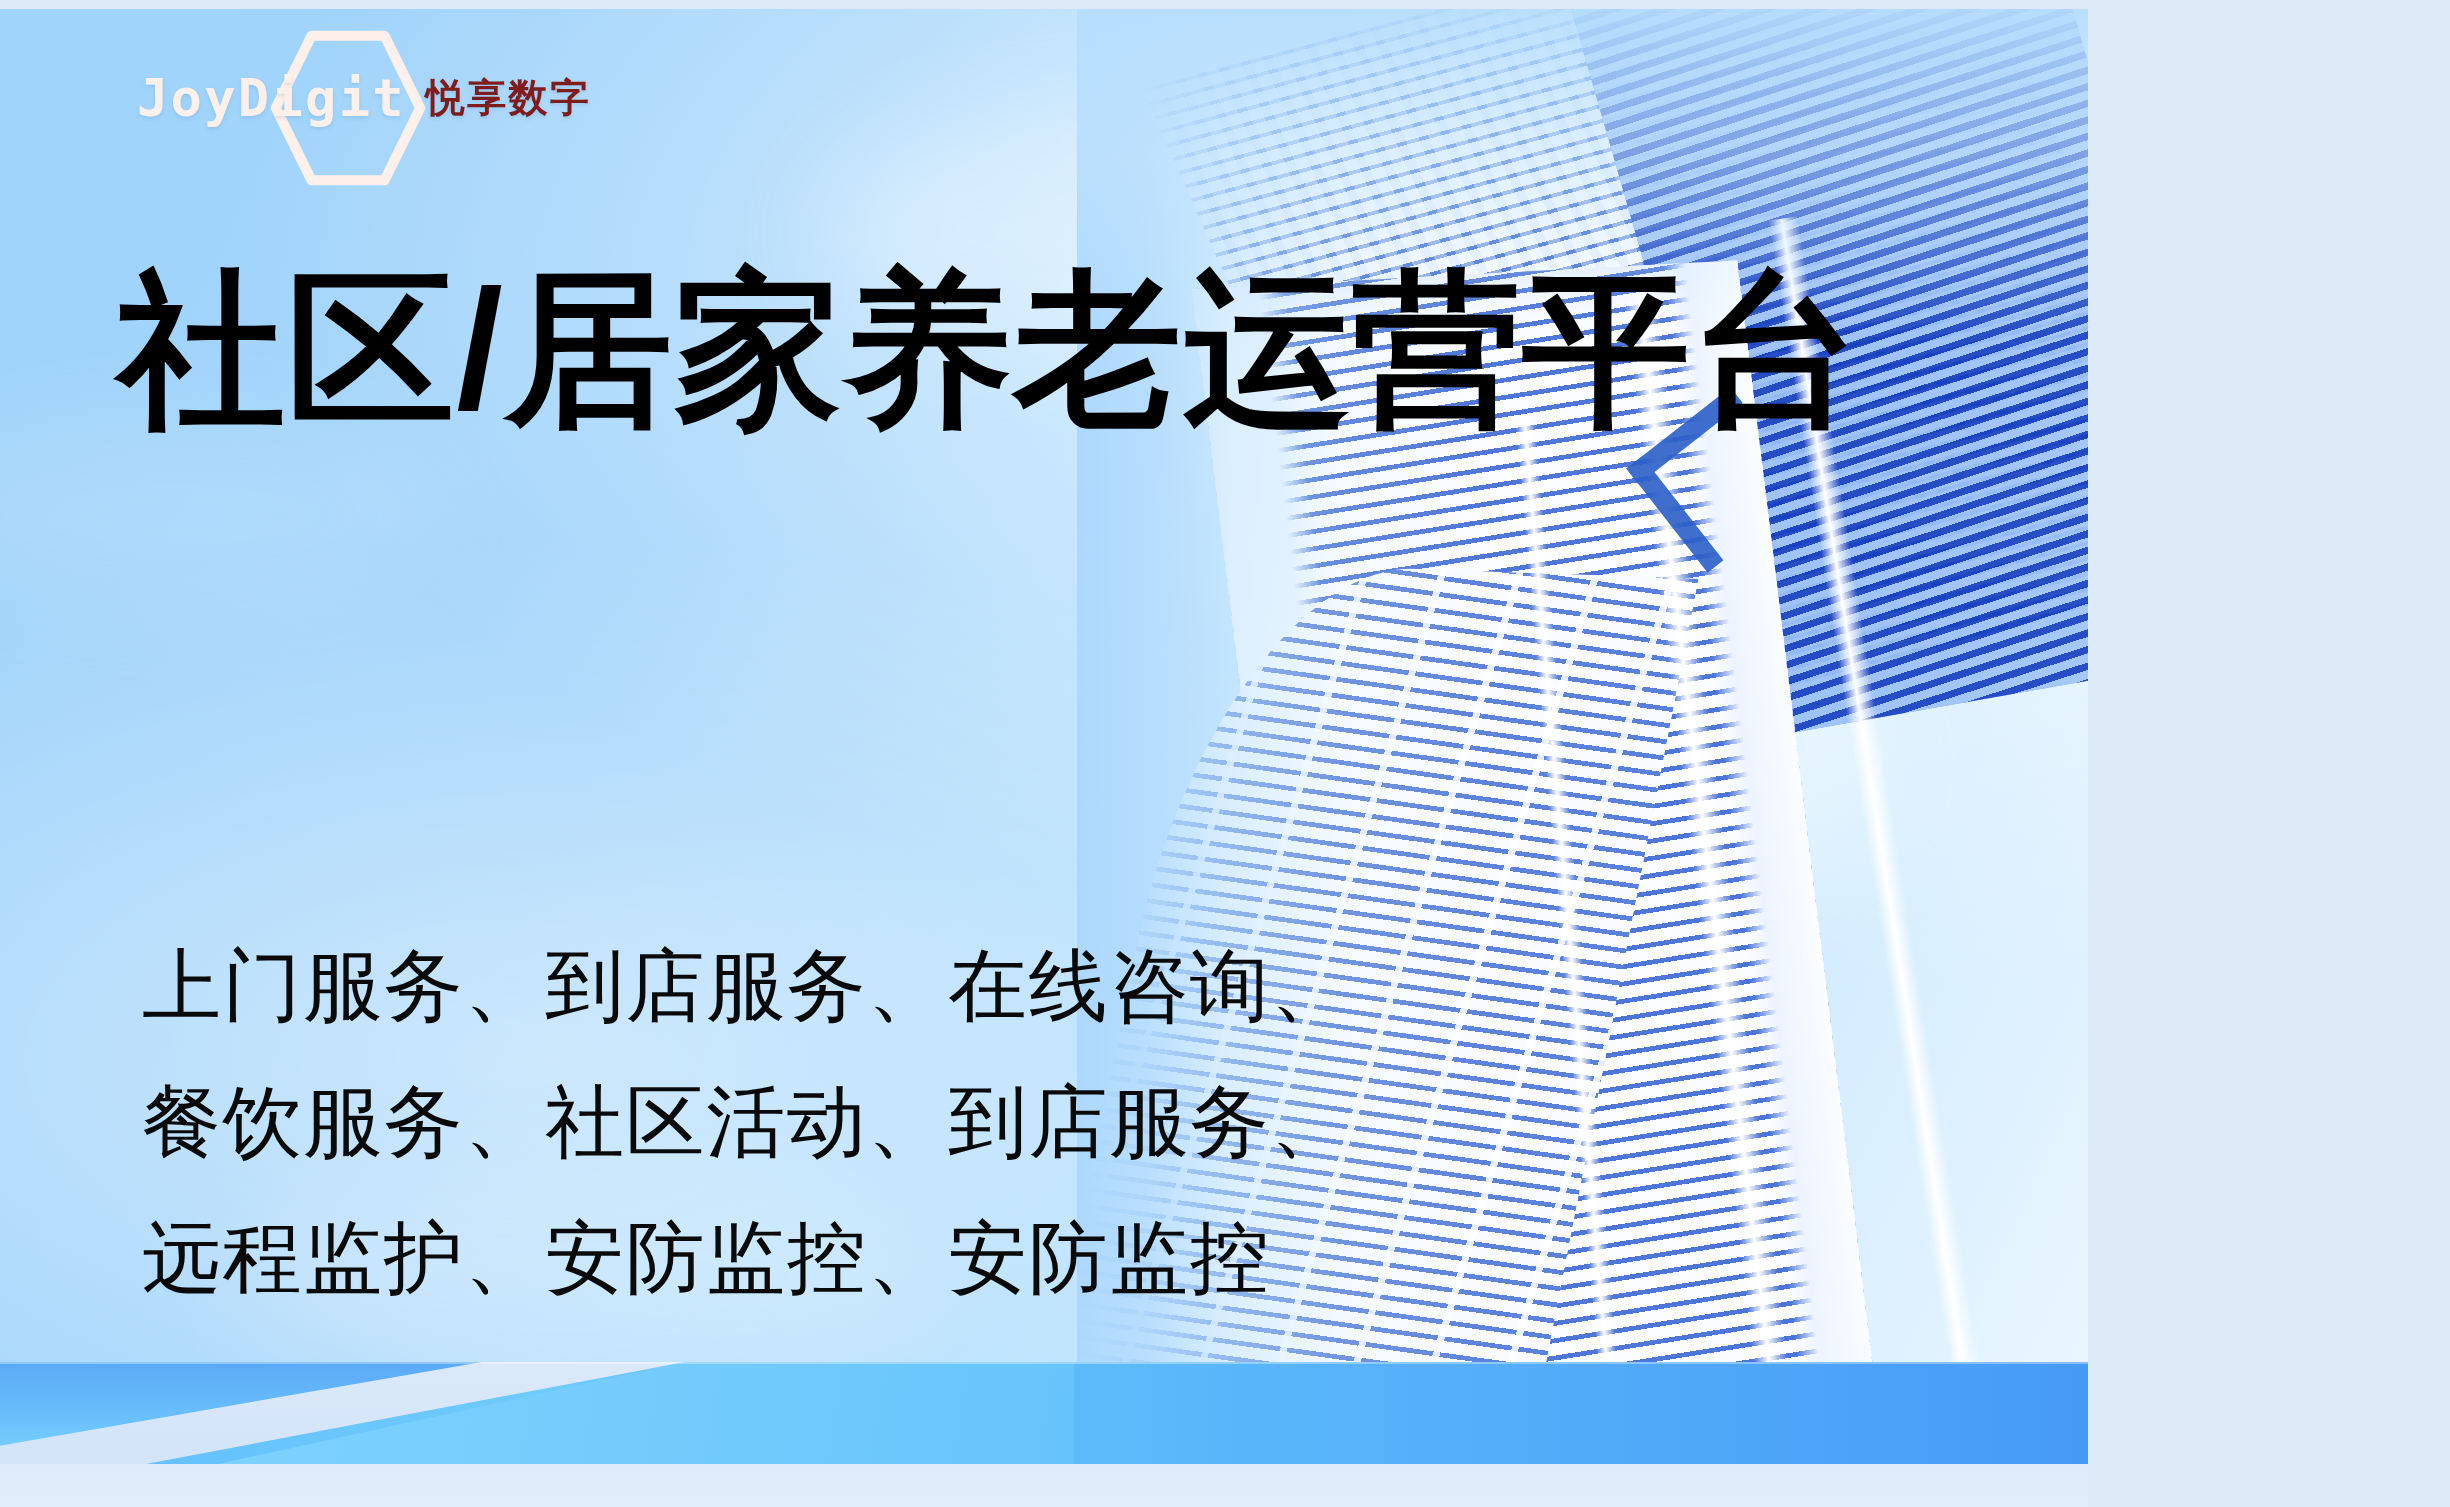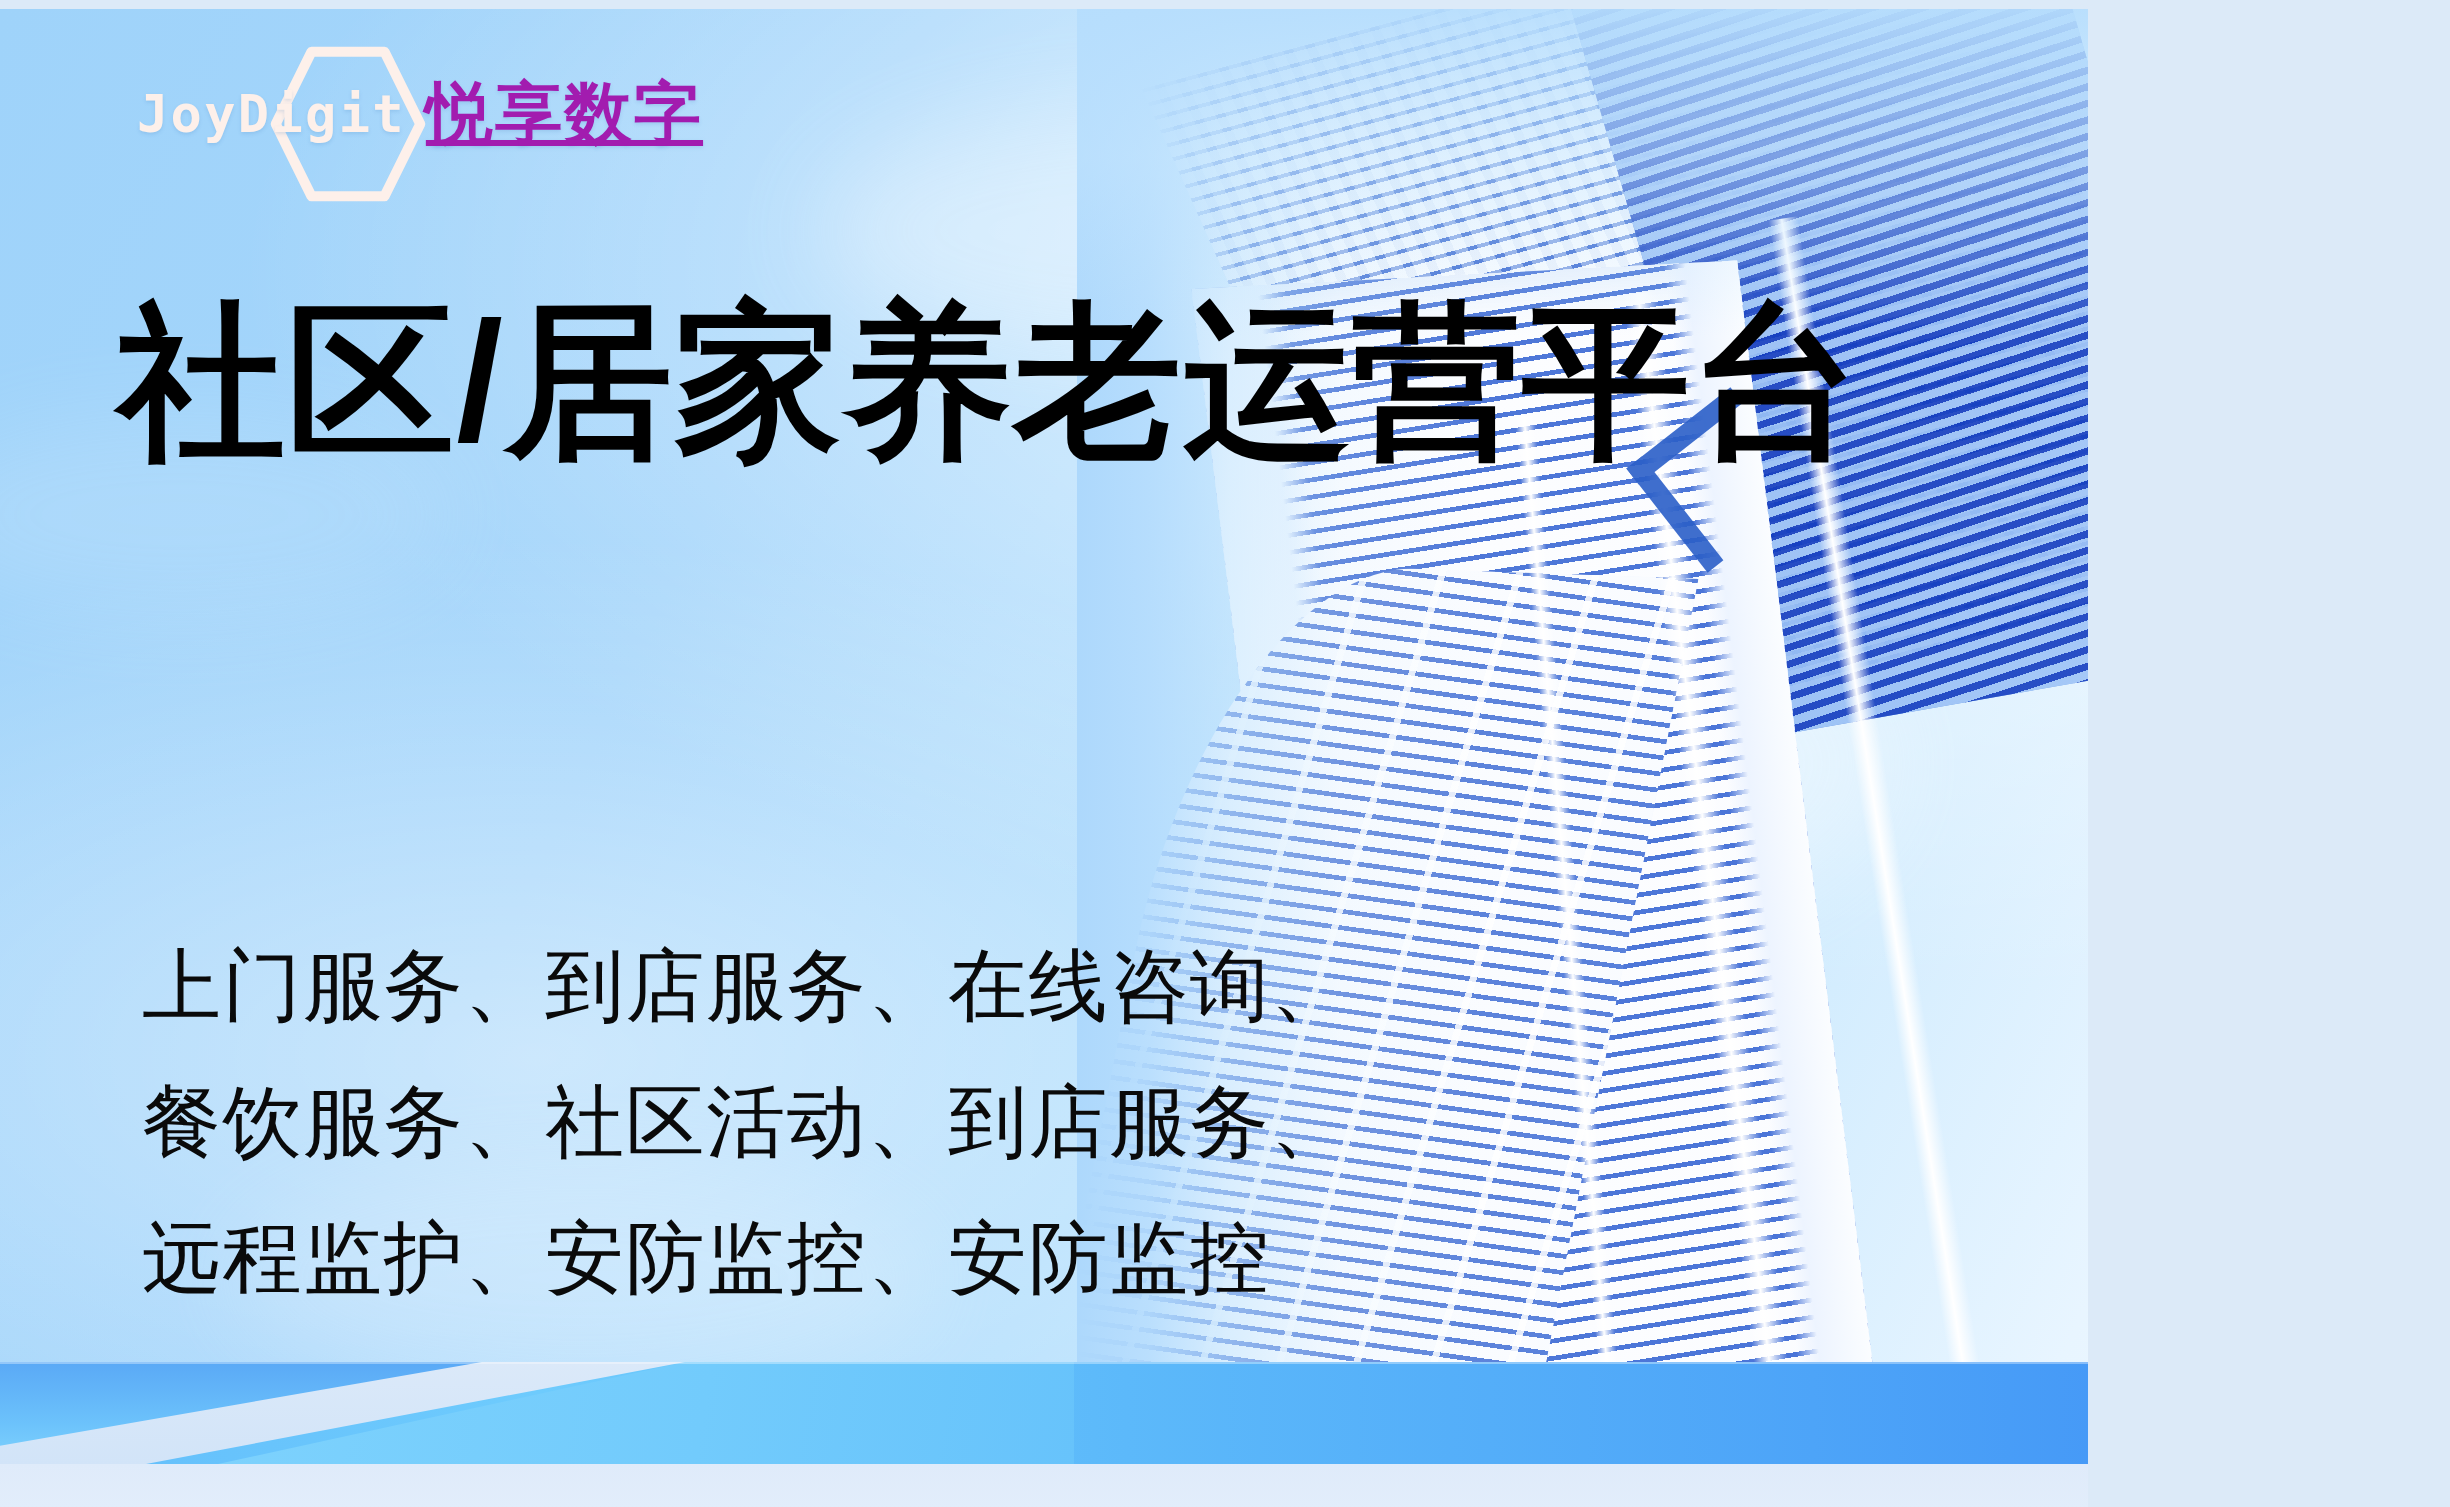--- a/index.html
+++ b/index.html
@@ -161,29 +161,29 @@
   .hexwrap{ position:absolute; left:131px; top:-40px; width:160px; height:160px; }
   .hexwrap svg{ display:block; }
   .logo-en{
     position:relative;
     font-family:"DejaVu Sans Mono","Liberation Mono",monospace;
     font-weight:700; font-size:52px; letter-spacing:2.3px;
     color:#fdf0ea; text-shadow:0 1.6px 3.9px rgba(60,120,190,.18);
     white-space:nowrap;
   }
   .logo-cn{
-    font-size:67px; font-weight:700; color:#a21caf; letter-spacing:2.3px;
-    text-shadow:0 1.6px 3.9px rgba(60,120,190,.18); white-space:nowrap;text-decoration:underline;
+    font-size:39px; font-weight:700; color:#7f1d1d; letter-spacing:2.3px;
+    text-shadow:0 1.6px 3.9px rgba(60,120,190,.18); white-space:nowrap;
   }
 
   
   .headline{
     position:absolute; left:117px; top:260px; z-index:20;
     font-size:168px; font-weight:700; color:#000000;
-    letter-spacing:1.6px; line-height:1.08; white-space:nowrap;margin-top:32px;
+    letter-spacing:1.6px; line-height:1.08; white-space:nowrap;
   }
 
   
   .sec-head{
     position:absolute; left:146px; top:770px; z-index:20;
     font-size:72px; font-weight:700; color:#14539e;
     letter-spacing:3.9px; white-space:nowrap;
   }
 
   

